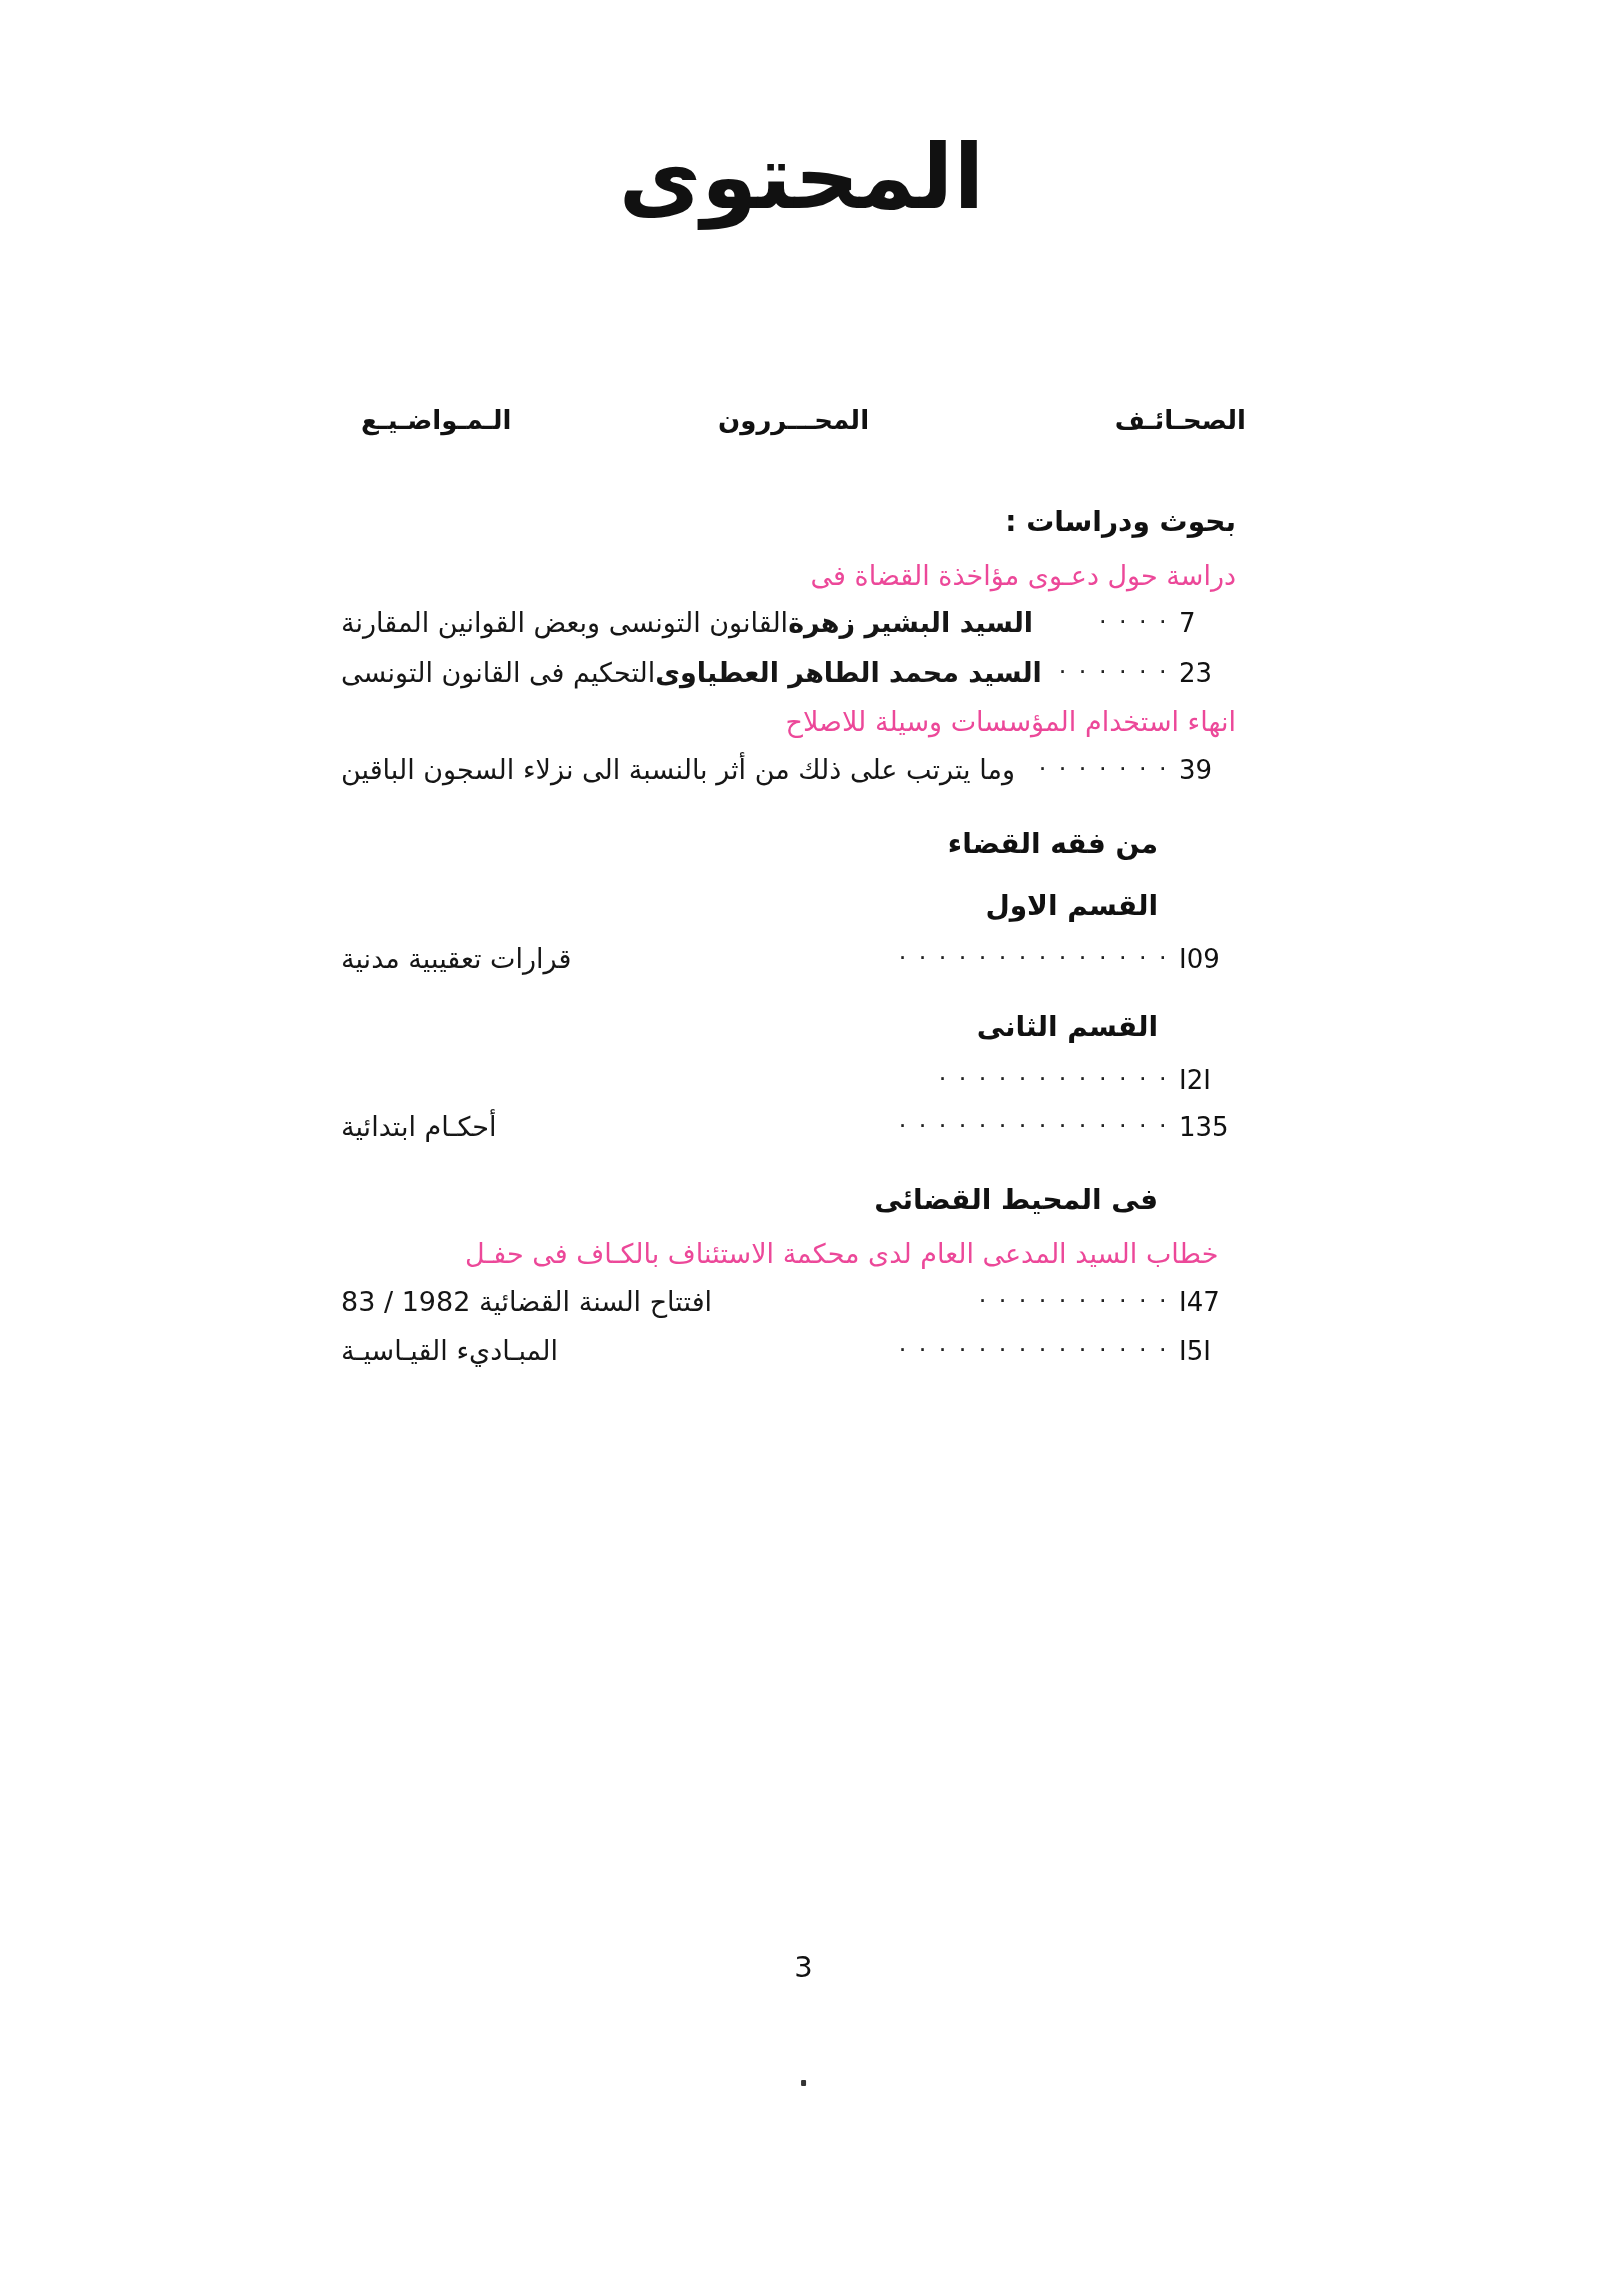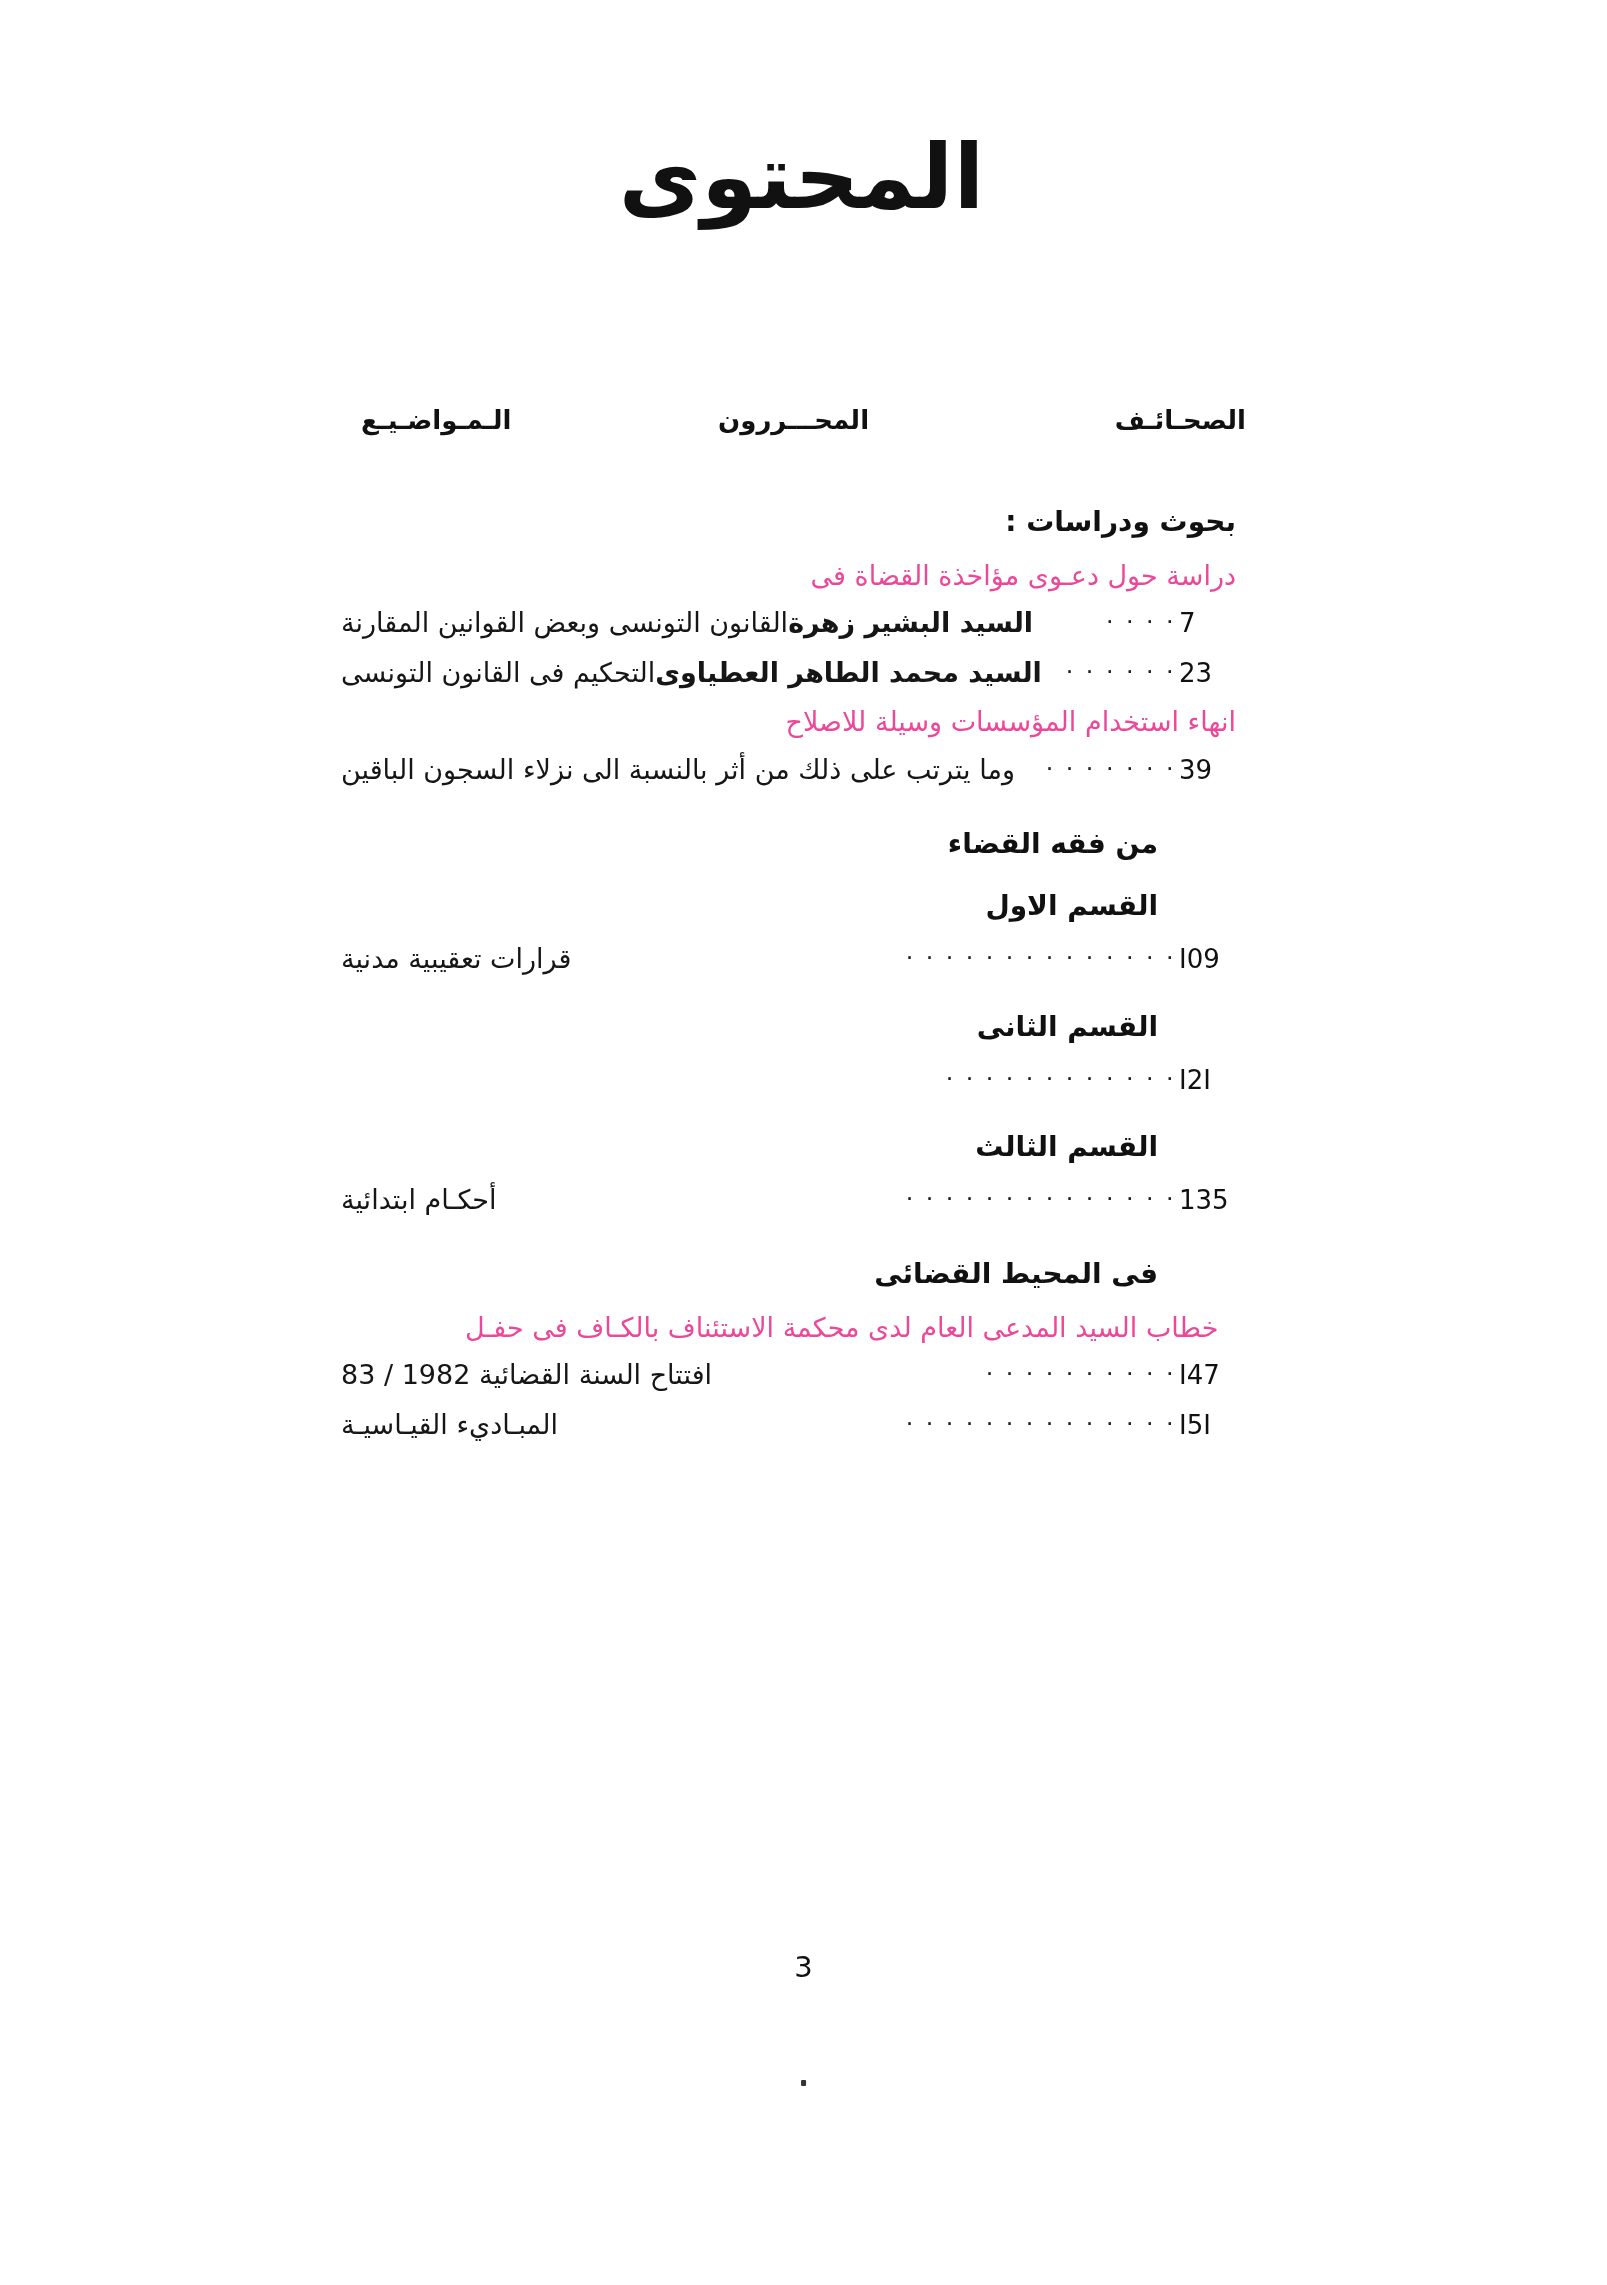--- a/index.html
+++ b/index.html
@@ -89,21 +89,21 @@
   .entry .txt {
     white-space: nowrap;
   }
   .entry .author {
     font-weight: bold;
     white-space: nowrap;
     margin-right: 5.9px;
   }
   .entry .leader {
     flex: 1 1 auto;
-    margin: 0 3px;
+    margin: 0 10px;
     overflow: hidden;
     white-space: nowrap;
     letter-spacing: 4.9px;
     color: #222;
     font-size: 23.4px;
     min-width: 39px;
     transform: translateY(-3.9px);
   }
   .entry .pageno {
     flex: 0 0 auto;
@@ -195,21 +195,20 @@
       <span class="leader">٠ ٠ ٠ ٠ ٠ ٠ ٠ ٠ ٠ ٠ ٠ ٠ ٠ ٠</span>
       <span class="txt">قرارات تعقيبية مدنية</span>
     </div>
 
     <div class="section-heading">القسم الثانى</div>
     <div class="entry subsection-entry">
       <span class="pageno">I2I</span>
       <span class="leader">٠ ٠ ٠ ٠ ٠ ٠ ٠ ٠ ٠ ٠ ٠ ٠</span>
     </div>
 
-    <div class="section-heading">القسم الثالث</div>
     <div class="entry subsection-entry">
       <span class="pageno">135</span>
       <span class="leader">٠ ٠ ٠ ٠ ٠ ٠ ٠ ٠ ٠ ٠ ٠ ٠ ٠ ٠</span>
       <span class="txt">أحكـام ابتدائية</span>
     </div>
 
     <div class="section-heading tight">فى المحيط القضائى</div>
 
     <div class="plainline indent">خطاب السيد المدعى العام لدى محكمة الاستئناف بالكـاف فى حفـل</div>
     <div class="entry">

